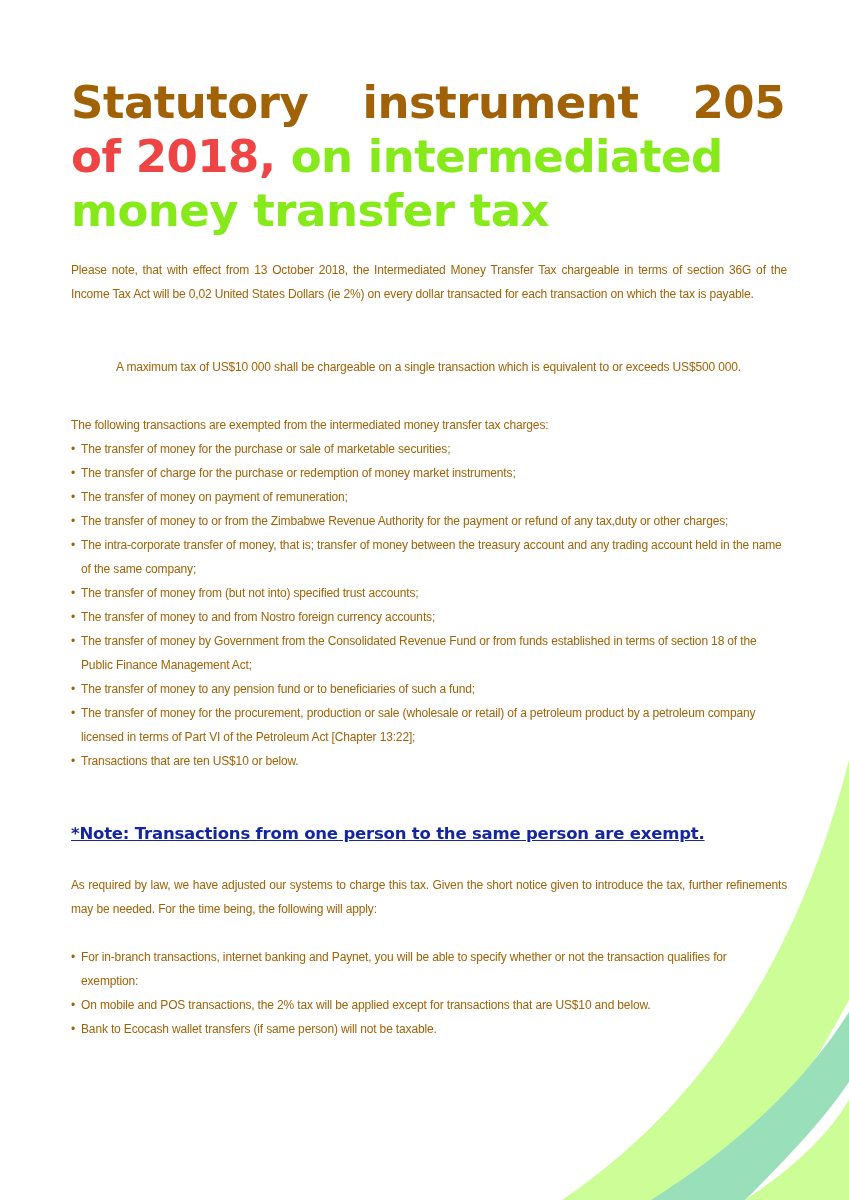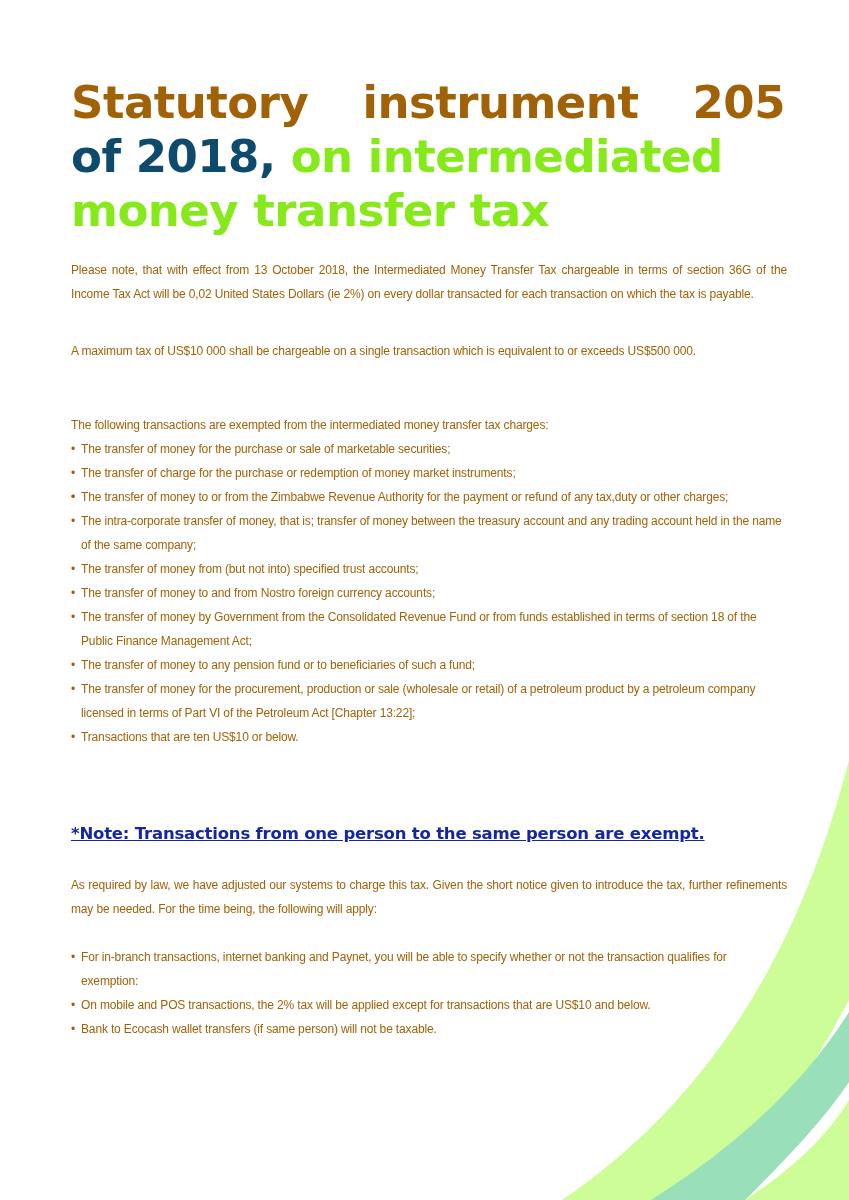--- a/index.html
+++ b/index.html
@@ -40,35 +40,35 @@
       letter-spacing: -0.5px;
       text-align: justify;
       text-align-last: left;
       width: 714px;
     }
     .title .line1 {
       display: flex;
       justify-content: space-between;
       color: #a16207;
     }
-    .title .blue { color: #0c4a6e; }
+    .title .blue { color: #ef4444; }
     .title .green { color: #86ea1a; }
     .body-text {
       font-family: "Liberation Sans", sans-serif;
       font-size: 12px;
       line-height: 24px;
       color: #a16207;
       letter-spacing: -0.15px;
     }
     .para {
       margin: 0;
       text-align: justify;
     }
     .p1 { position: absolute; top: 258px; width: 716px; }
-    .p2 { position: absolute; top: 339px; width: 716px; }
+    .p2 { position: absolute; top: 355px; width: 716px; margin-left: 45px; }
     .p3 { position: absolute; top: 413px; width: 716px; }
     ul.bullets {
       list-style: none;
       margin: 0;
       padding: 0;
     }
     ul.bullets li {
       position: relative;
       padding-left: 10px;
       margin: 0;
@@ -119,21 +119,21 @@
 
   <p class="para body-text p1">Please note, that with effect from 13 October 2018, the Intermediated Money Transfer Tax chargeable in terms of section 36G of the Income Tax Act will be 0,02 United States Dollars (ie 2%) on every dollar transacted for each transaction on which the tax is payable.</p>
 
   <p class="para body-text p2">A maximum tax of US$10 000 shall be chargeable on a single transaction which is equivalent to or exceeds US$500 000.</p>
 
   <div class="body-text p3">
     <p class="para">The following transactions are exempted from the intermediated money transfer tax charges:</p>
     <ul class="bullets">
       <li><span class="dot">•</span><span>The transfer of money for the purchase or sale of marketable securities;</span></li>
       <li><span class="dot">•</span><span>The transfer of charge for the purchase or redemption of money market instruments;</span></li>
-      <li><span class="dot">•</span></li>
+      <li><span class="dot">•</span><span>The transfer of money on payment of remuneration;</span></li>
       <li><span class="dot">•</span><span>The transfer of money to or from the Zimbabwe Revenue Authority for the payment or refund of any tax,duty or other charges;</span></li>
       <li><span class="dot">•</span><span>The intra-corporate transfer of money, that is; transfer of money between the treasury account and any trading account held in the name of the same company;</span></li>
       <li><span class="dot">•</span><span>The transfer of money from (but not into) specified trust accounts;</span></li>
       <li><span class="dot">•</span><span>The transfer of money to and from Nostro foreign currency accounts;</span></li>
       <li><span class="dot">•</span><span>The transfer of money by Government from the Consolidated Revenue Fund or from funds established in terms of section 18 of the Public Finance Management Act;</span></li>
       <li><span class="dot">•</span><span>The transfer of money to any pension fund or to beneficiaries of such a fund;</span></li>
       <li><span class="dot">•</span><span>The transfer of money for the procurement, production or sale (wholesale or retail) of a petroleum product by a petroleum company licensed in terms of Part VI of the Petroleum Act [Chapter 13:22];</span></li>
       <li><span class="dot">•</span><span>Transactions that are ten US$10 or below.</span></li>
     </ul>
   </div>

